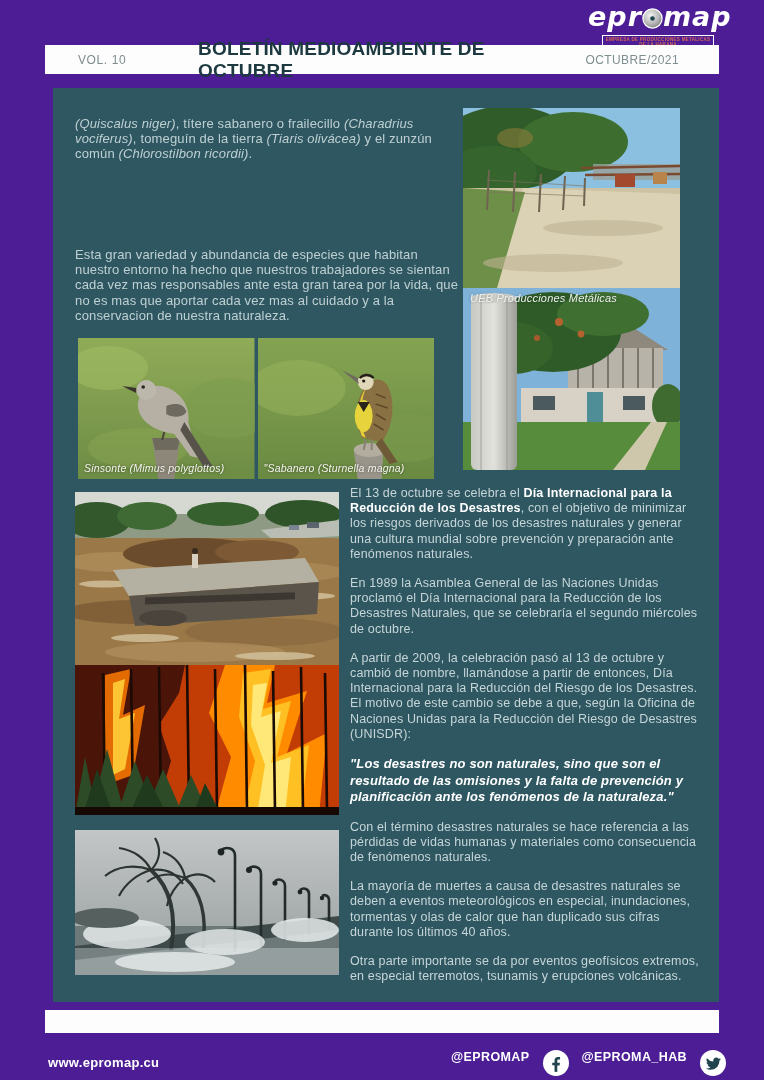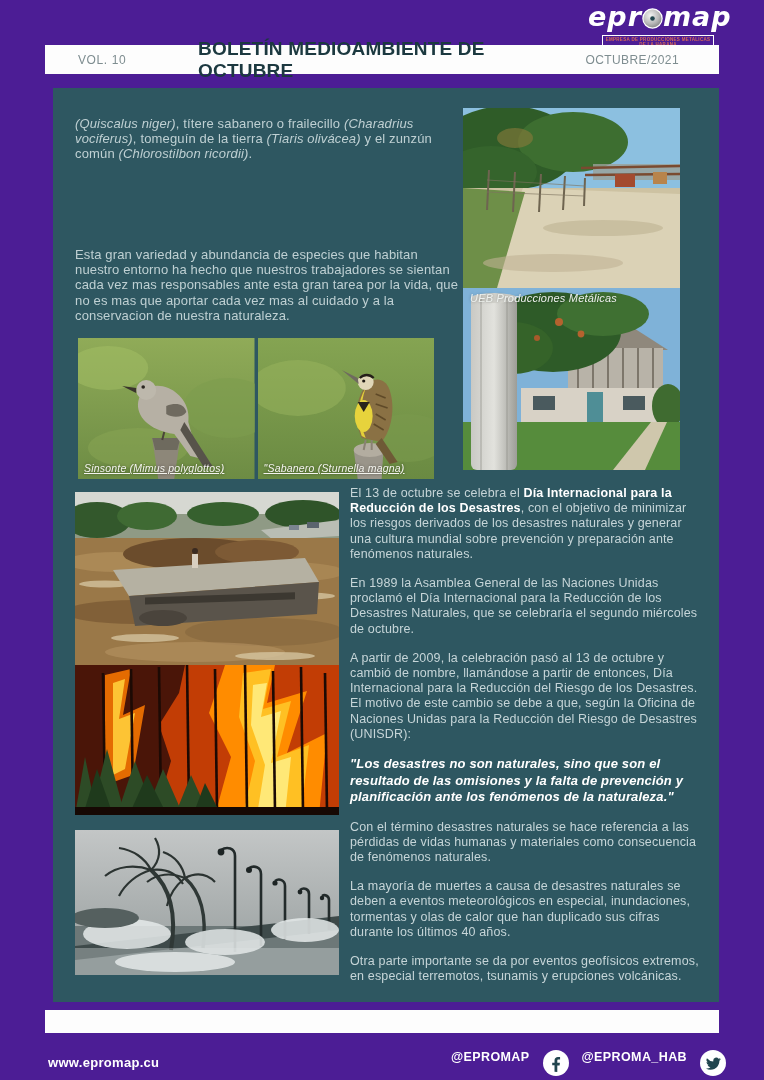--- a/index.html
+++ b/index.html
@@ -26,21 +26,21 @@
   .seg-i { font-style:italic; }
   .seg-b { font-weight:700; color:#ffffff; }
 
   .p-left1 { left:22px; top:28px;  width:384px; }
   .p-left2 { left:22px; top:94px;  width:384px; }
   .p-left3 { left:22px; top:159px; width:384px; }
 
   .bird-row { position:absolute; left:25px; top:250px; width:356px; height:141px; display:flex; gap:3px; }
   .bird-fig { position:relative; flex:1; overflow:hidden; }
   .bird-fig svg { display:block; width:100%; height:100%; }
-  .photo-caption { position:absolute; left:6px; bottom:5px; color:#f4f4ee; font-size:10.5px; font-style:italic; letter-spacing:.2px; text-shadow:0 0 3px rgba(0,0,0,.45); white-space:nowrap;text-decoration:underline; }
+  .photo-caption { position:absolute; left:6px; bottom:5px; color:#f4f4ee; font-size:10.5px; font-style:italic; letter-spacing:.2px; text-shadow:0 0 3px rgba(0,0,0,.45); white-space:nowrap; }
 
   .rphotos { position:absolute; left:410px; top:20px; width:217px; }
   .rphoto { position:relative; width:217px; overflow:hidden; }
   .rphoto svg { display:block; width:100%; height:100%; }
   .rphoto-cap { position:absolute; left:7px; top:4px; color:#eef1ee; font-size:11px; font-style:italic; letter-spacing:.2px; text-shadow:0 0 3px rgba(0,0,0,.35); }
 
   .dphoto { position:absolute; left:22px; width:264px; overflow:hidden; }
   .dphoto svg { display:block; width:100%; height:100%; }
   .d-flood { top:404px; height:173px; }
   .d-fire  { top:577px; height:150px; }

